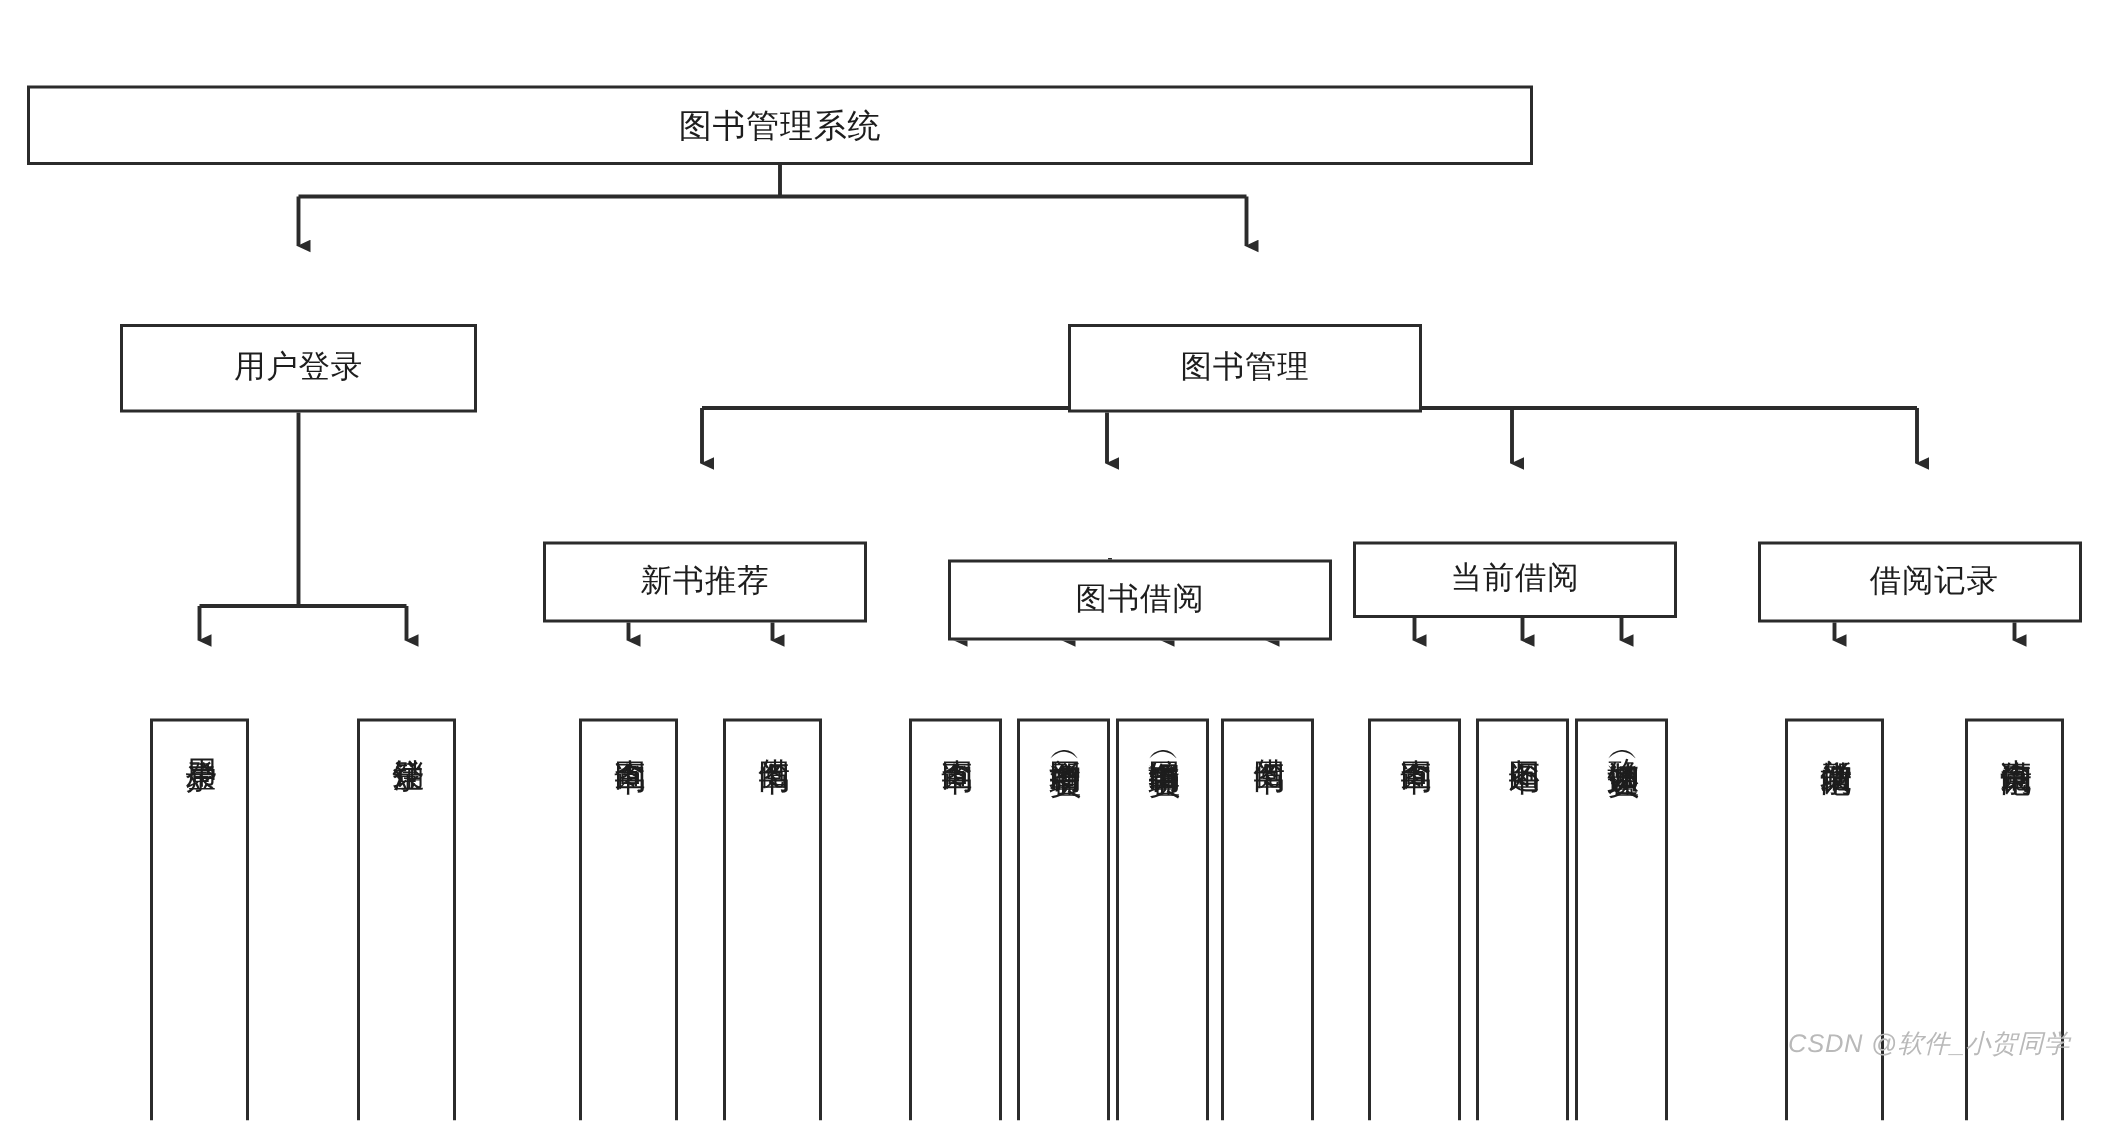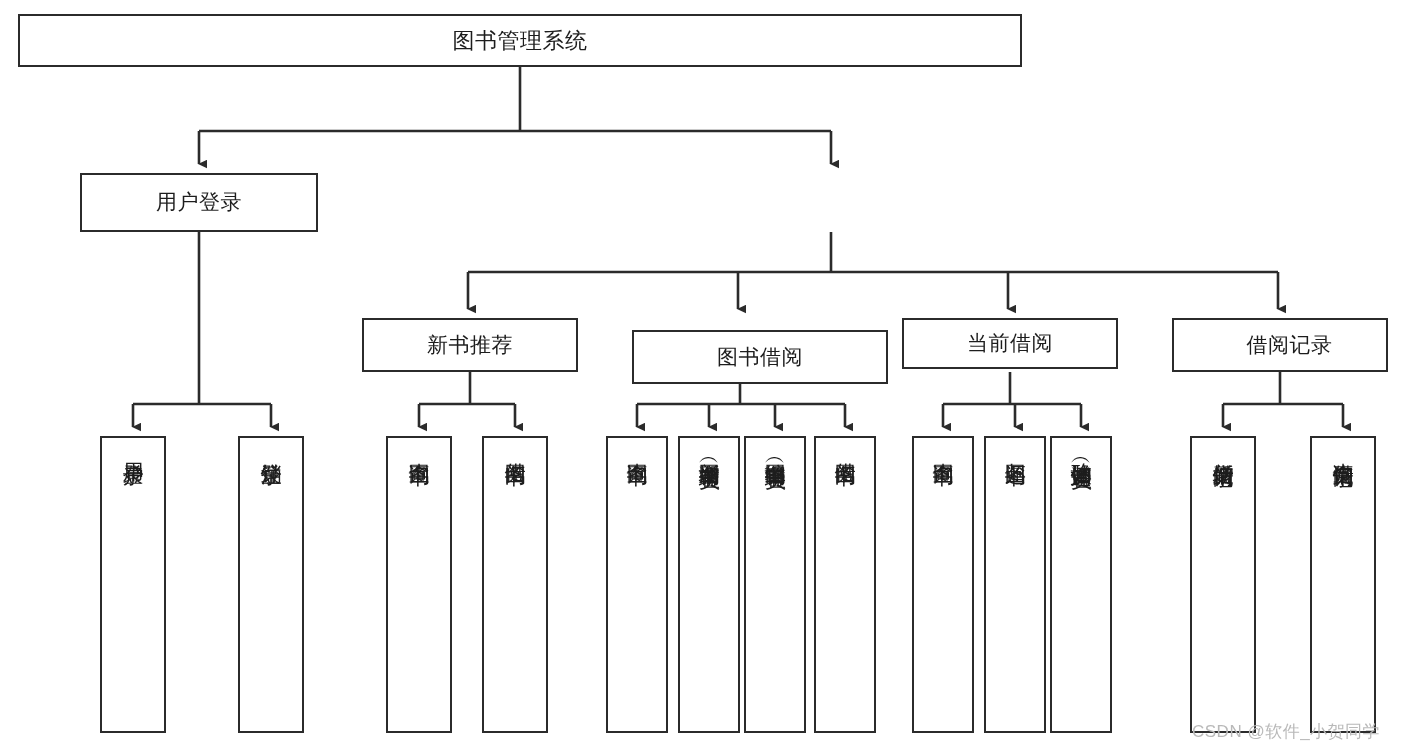--- a/index.html
+++ b/index.html
@@ -26,20 +26,21 @@
   }
   .node {
     position: absolute;
     box-sizing: border-box;
     background: #ffffff;
     border: 2px solid #2b2b2b;
     display: flex;
     align-items: center;
     justify-content: center;
     color: #1d1d1d;
+    margin-top: 43px;
   }
   .node-label {
     display: block;
     text-align: center;
     line-height: 1.15;
   }
   
   .node.h .node-label {
     font-size: 21px;
     letter-spacing: 0.5px;
@@ -125,20 +126,23 @@
     </g>
   </svg>
 
   <div class="node h root" style="left:18px; top:14px; width:1004px; height:53px;">
     <span class="node-label">图书管理系统</span>
   </div>
 
   <div class="node h" style="left:80px; top:173px; width:238px; height:59px;">
     <span class="node-label">用户登录</span>
   </div>
+  <div class="node h" style="left:712px; top:173px; width:236px; height:59px;">
+    <span class="node-label">图书管理</span>
+  </div>
 
   <div class="node h" style="left:362px; top:318px; width:216px; height:54px;">
     <span class="node-label">新书推荐</span>
   </div>
   <div class="node h" style="left:632px; top:330px; width:256px; height:54px;">
     <span class="node-label">图书借阅</span>
   </div>
   <div class="node h" style="left:902px; top:318px; width:216px; height:51px;">
     <span class="node-label">当前借阅</span>
   </div>
@@ -183,15 +187,15 @@
     <span class="node-label">确认归还（管理员）</span>
   </div>
 
   <div class="node v" style="left:1190px; top:436px; width:66px; height:297px;">
     <span class="node-label">新增借阅记录</span>
   </div>
   <div class="node v" style="left:1310px; top:436px; width:66px; height:297px;">
     <span class="node-label">查询借阅记录</span>
   </div>
 
-  <div class="watermark" style="left:1192px; top:720px;">CSDN @软件_小贺同学</div>
+  <div class="watermark" style="left:1192px; top:684px;font-style:italic;">CSDN @软件_小贺同学</div>
 
 </div>
 
 </body></html>

